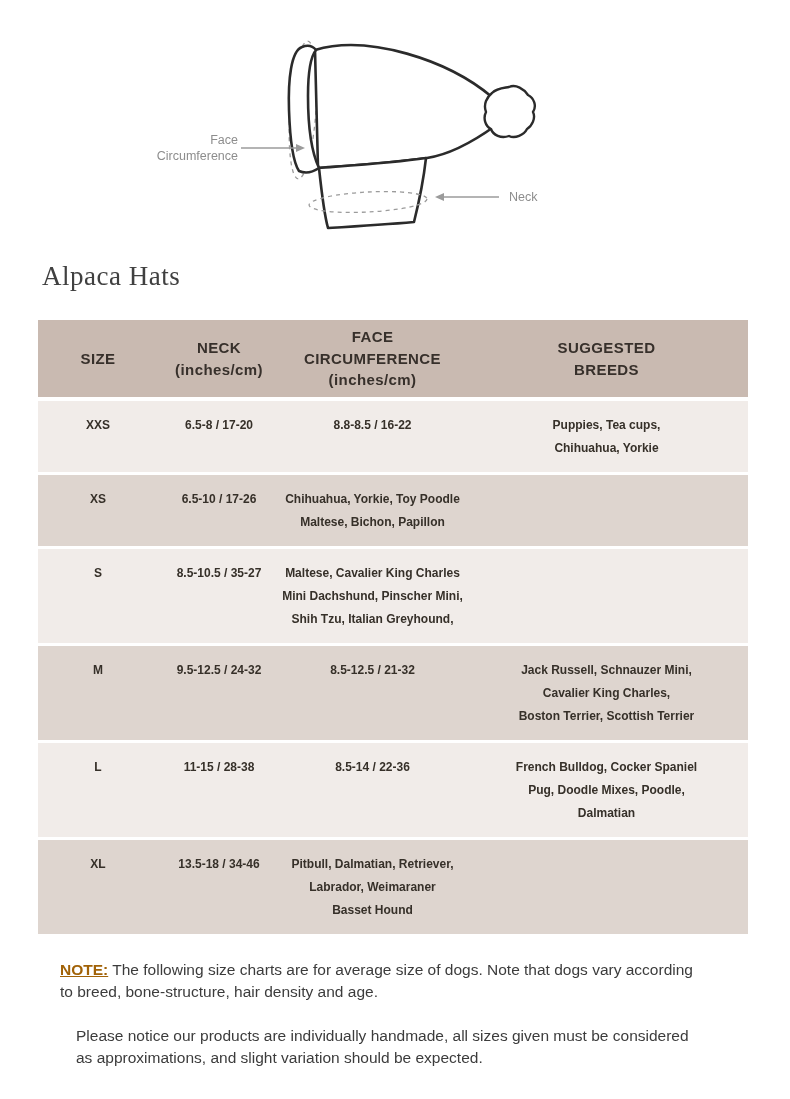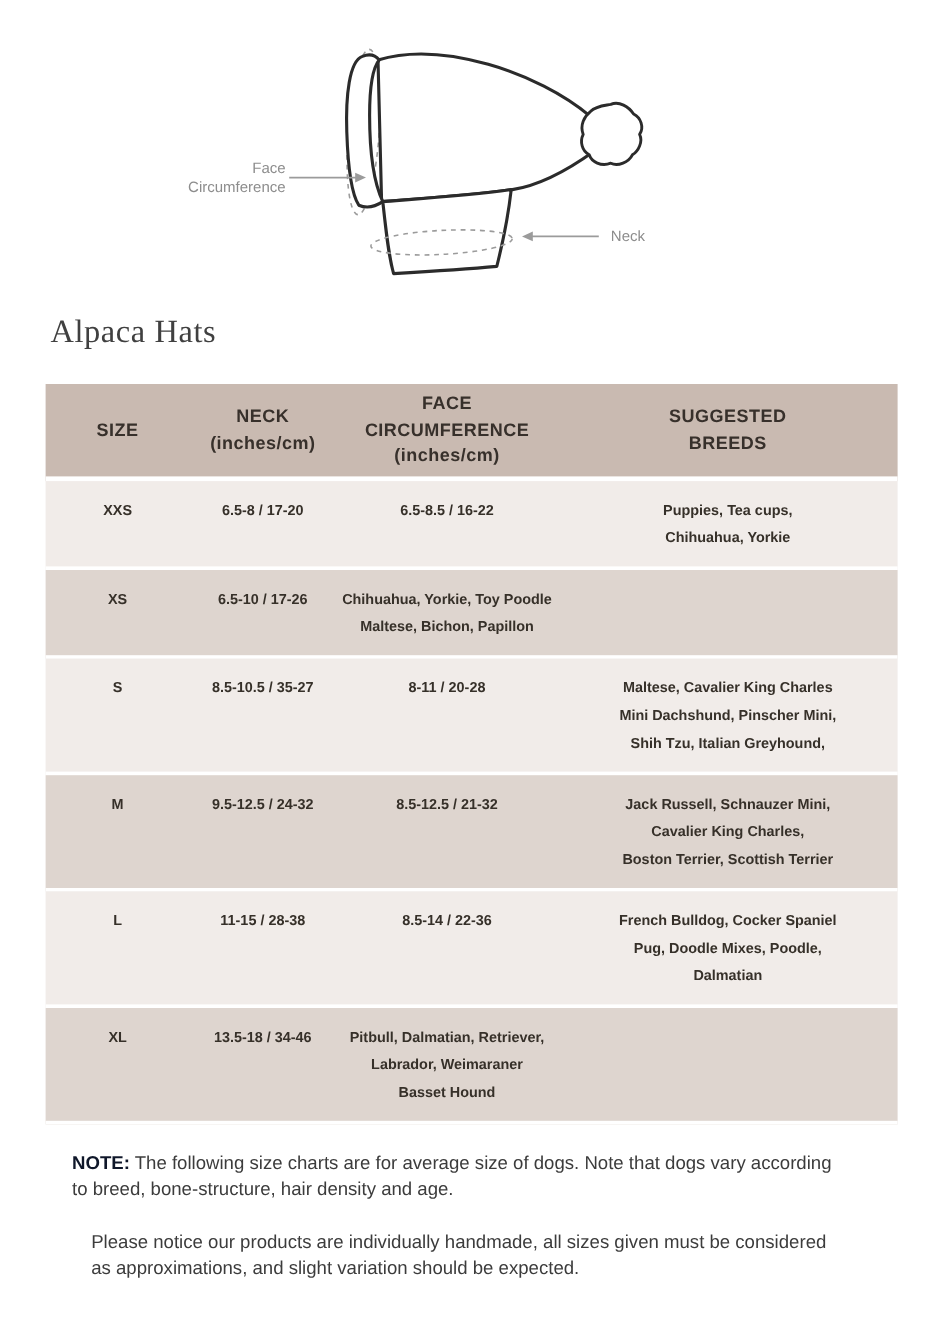--- a/index.html
+++ b/index.html
@@ -49,21 +49,21 @@
     text-align:center; font-size:12px; line-height:23px;
     color:var(--text-dark,#363029);
     font-weight:bold;
   }
   .cell-nowrap{white-space:nowrap;}
   .cell-breeds{white-space:pre-line;}
   
   .notes{margin:22px 48px 0 60px; font-size:15.5px; line-height:22px; color:#3c3c3c;}
   .notes p{margin:0; white-space:pre-line;}
   .notes p + p{margin-top:22px;margin-left:16px;}
-  .note-bold{font-weight:bold; color:#0f172a;}
+  .note-bold{font-weight:bold; color:#a16207;text-decoration:underline;}
 </style>
 </head>
 <body>
 
 <div class="diagram-area">
   <svg width="790" height="240" viewBox="0 0 790 240">
 
     <ellipse cx="303" cy="110" rx="13" ry="69" transform="rotate(4 303 110)" fill="none" stroke="#9b9b9b" stroke-width="1.3" stroke-dasharray="4 4"></ellipse>
 
     <path d="M315,50 C368,34 448,60 492,97 L495,126 C463,149 440,156 427,158 C392,163 344,166 318,168 Z" fill="#ffffff" stroke="#2b2b2b" stroke-width="2.6" stroke-linejoin="round"></path>
@@ -101,36 +101,35 @@
     <div class="cell">FACE
 CIRCUMFERENCE
 (inches/cm)</div>
     <div class="cell">SUGGESTED
 BREEDS</div>
   </div>
 
   <div class="t-row t-body row-light">
     <div class="cell">XXS</div>
     <div class="cell cell-nowrap">6.5-8 / 17-20</div>
-    <div class="cell cell-nowrap">6.5-8.5 / 16-22</div>
+    <div class="cell cell-nowrap">8.8-8.5 / 16-22</div>
     <div class="cell cell-breeds">Puppies, Tea cups,
 Chihuahua, Yorkie</div>
   </div>
 
   <div class="t-row t-body row-dark">
     <div class="cell">XS</div>
     <div class="cell cell-nowrap">6.5-10 / 17-26</div>
     <div class="cell cell-breeds">Chihuahua, Yorkie, Toy Poodle
 Maltese, Bichon, Papillon</div>
   </div>
 
   <div class="t-row t-body row-light">
     <div class="cell">S</div>
     <div class="cell cell-nowrap">8.5-10.5 / 35-27</div>
-    <div class="cell cell-nowrap">8-11 / 20-28</div>
     <div class="cell cell-breeds">Maltese, Cavalier King Charles
 Mini Dachshund, Pinscher Mini,
 Shih Tzu, Italian Greyhound,</div>
   </div>
 
   <div class="t-row t-body row-dark">
     <div class="cell">M</div>
     <div class="cell cell-nowrap">9.5-12.5 / 24-32</div>
     <div class="cell cell-nowrap">8.5-12.5 / 21-32</div>
     <div class="cell cell-breeds">Jack Russell, Schnauzer Mini,

